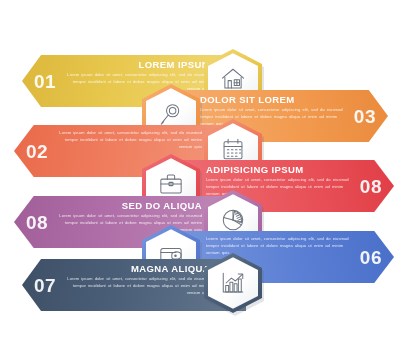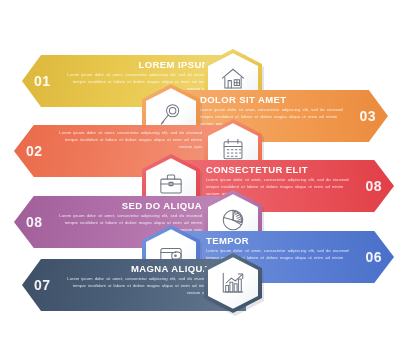--- a/index.html
+++ b/index.html
@@ -42,21 +42,21 @@
   }
   .bar-right {
     clip-path: polygon(0% 0%, 91.5% 0%, 100% 50%, 91.5% 100%, 0% 100%);
   }
 
   
   .num {
     position: absolute;
     top: 50%;
     transform: translateY(-50%);
-    font-size: 14px;
+    font-size: 19px;
     font-weight: bold;
     color: rgba(255,255,255,0.92);
     letter-spacing: 0.5px;
     line-height: 1;
     user-select: none;
   }
   .row-left .num  { left: 12px; }
   .row-right .num { right: 12px; }
 
   
@@ -162,21 +162,21 @@
             <rect x="17.5" y="17" width="6.5" height="7"></rect>
             <path d="M20.75 17 L20.75 24 M17.5 20.5 L24 20.5"></path>
           </svg>
         </div>
       </div>
     </div>
     <div class="row row-right" style="left: 162px; top: 90px; width: 226px; z-index: 11;">
       <div class="bar bar-right" style="background: linear-gradient(260deg, rgb(234, 138, 60) 0%, rgb(242, 155, 80) 42%, rgb(246, 176, 115) 100%); box-shadow: rgba(80, 80, 95, 0.26) 0px 3px 7px;"></div>
       <div class="num">03</div>
       <div class="txt">
-        <div class="title">DOLOR SIT AMET</div>
+        <div class="title">DOLOR SIT LOREM</div>
         <div class="body">Lorem ipsum dolor sit amet, consectetur adipiscing elit, sed do eiusmod tempor incididunt ut labore et dolore magna aliqua ut enim ad minim veniam quis</div>
       </div>
       <div class="hexwrap">
         <div class="hex-shadow" style="background: rgba(90, 90, 105, 0.3);"></div>
         <div class="hex-outer" style="background: linear-gradient(140deg, rgb(246, 176, 115) 0%, rgb(242, 155, 80) 50%, rgb(234, 138, 60) 100%);"></div>
         <div class="hex-inner">
           <svg viewBox="0 0 32 32">
             <circle cx="18" cy="12" r="7.5"></circle>
             <circle cx="18" cy="12" r="4"></circle>
             <path d="M12.7 17.3 L5 27"></path>
@@ -201,21 +201,21 @@
             <path d="M10 4 L10 9 M22 4 L22 9"></path>
             <path d="M9 17h2M14 17h2M19 17h2M24 17h1.5M9 21h2M14 21h2M19 21h2M24 21h1.5M9 25h2M14 25h2M19 25h2"></path>
           </svg>
         </div>
       </div>
     </div>
     <div class="row row-right" style="left: 162px; top: 160px; width: 232px; z-index: 13;">
       <div class="bar bar-right" style="background: linear-gradient(260deg, rgb(225, 62, 70) 0%, rgb(233, 83, 90) 42%, rgb(239, 113, 120) 100%); box-shadow: rgba(80, 80, 95, 0.26) 0px 3px 7px;"></div>
       <div class="num">08</div>
       <div class="txt">
-        <div class="title">CONSECTETUR ELIT</div>
+        <div class="title">ADIPISICING IPSUM</div>
         <div class="body">Lorem ipsum dolor sit amet, consectetur adipiscing elit, sed do eiusmod tempor incididunt ut labore et dolore magna aliqua ut enim ad minim veniam quis</div>
       </div>
       <div class="hexwrap">
         <div class="hex-shadow" style="background: rgba(90, 90, 105, 0.3);"></div>
         <div class="hex-outer" style="background: linear-gradient(140deg, rgb(239, 113, 120) 0%, rgb(233, 83, 90) 50%, rgb(225, 62, 70) 100%);"></div>
         <div class="hex-inner">
           <svg viewBox="0 0 32 32">
             <rect x="3.5" y="10" width="25" height="17" rx="1.5"></rect>
             <path d="M11.5 10 L11.5 6.5 Q11.5 5 13 5 L19 5 Q20.5 5 20.5 6.5 L20.5 10"></path>
             <path d="M3.5 16 L28.5 16"></path>
@@ -243,21 +243,20 @@
             <path d="M17.6 5 A11.5 11.5 0 0 1 26.5 19 L16 16 Z" fill="none"></path>
             <path d="M18 6.5 L19.5 5.8 M19 9 L22 7.6 M20 11.5 L24 9.6 M21 14 L25.6 11.8 M22 16.5 L26.4 14.4 M23.5 18.6 L26.6 17.1"></path>
           </svg>
         </div>
       </div>
     </div>
     <div class="row row-right" style="left: 162px; top: 231px; width: 232px; z-index: 15;">
       <div class="bar bar-right" style="background: linear-gradient(260deg, rgb(74, 111, 201) 0%, rgb(91, 127, 212) 42%, rgb(123, 153, 222) 100%); box-shadow: rgba(80, 80, 95, 0.26) 0px 3px 7px;"></div>
       <div class="num">06</div>
       <div class="txt">
-        <div class="title">TEMPOR</div>
         <div class="body">Lorem ipsum dolor sit amet, consectetur adipiscing elit, sed do eiusmod tempor incididunt ut labore et dolore magna aliqua ut enim ad minim veniam quis</div>
       </div>
       <div class="hexwrap">
         <div class="hex-shadow" style="background: rgba(90, 90, 105, 0.3);"></div>
         <div class="hex-outer" style="background: linear-gradient(140deg, rgb(123, 153, 222) 0%, rgb(91, 127, 212) 50%, rgb(74, 111, 201) 100%);"></div>
         <div class="hex-inner">
           <svg viewBox="0 0 32 32">
             <rect x="3.5" y="8" width="25" height="17" rx="2.5"></rect>
             <path d="M3.5 13 L22 13"></path>
             <path d="M22 12 Q28.5 12 28.5 16.5 Q28.5 21 22 21 L19.5 21 Q17 21 17 18.5 L17 15.5 Q17 13 19.5 13 Z"></path>

